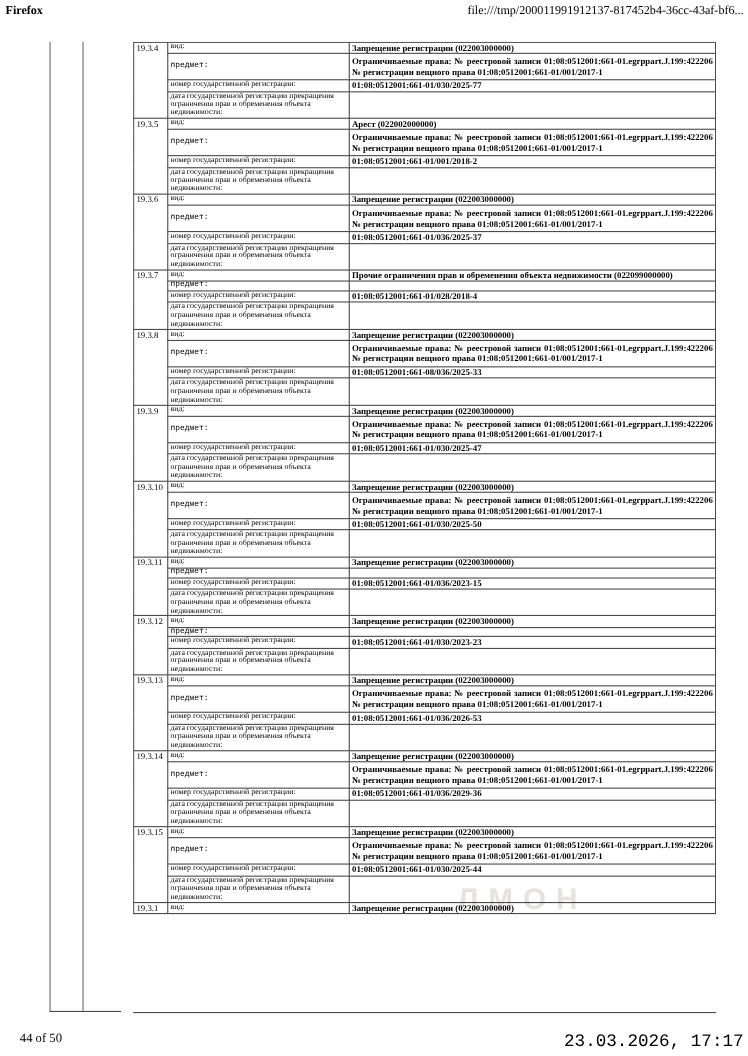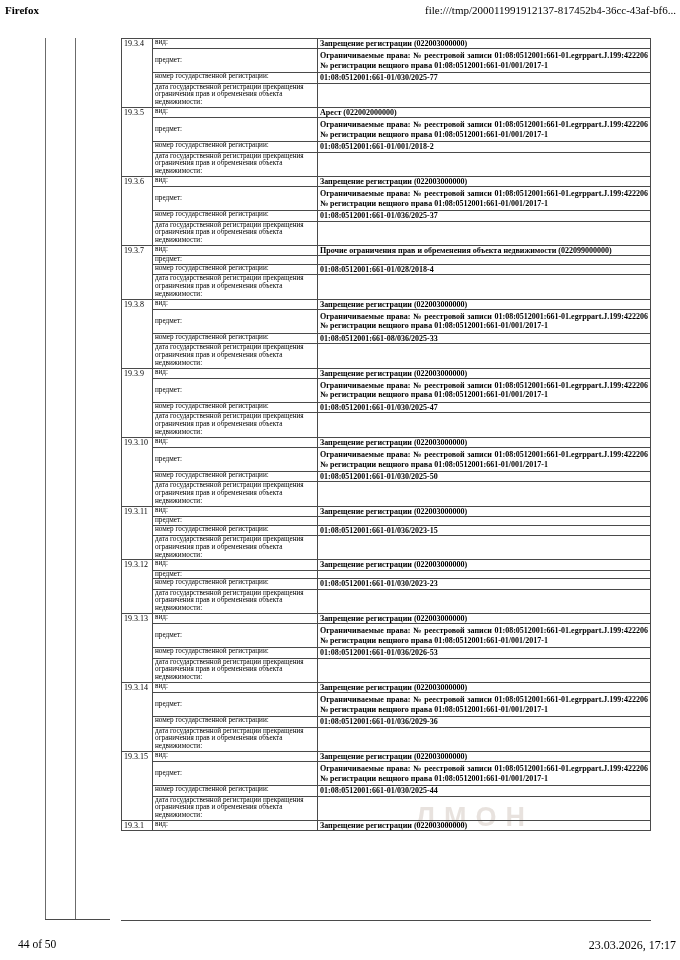--- a/index.html
+++ b/index.html
@@ -6,21 +6,21 @@
   html,body { margin:0; padding:0; }
   body {
     width:680px; height:960px; position:relative; overflow:hidden;
     background:#ffffff; color:#000000;
     font-family:"Liberation Serif","DejaVu Serif",serif;
   }
   
   .print-hdr-left  { position:absolute; top:4px;  left:5px;  font-size:11px; white-space:nowrap;font-weight:bold; }
   .print-hdr-right { position:absolute; top:4px;  right:4px; font-size:11px; white-space:nowrap;margin-left:32px; }
   .print-ftr-left  { position:absolute; top:938px; left:2px;  font-size:11.5px; white-space:nowrap;margin-left:16px; }
-  .print-ftr-right { position:absolute; top:938px; right:4px; font-size:12px; white-space:nowrap; }
+  .print-ftr-right { position:absolute; top:938px; right:4px; font-size:16px; white-space:nowrap;font-family:Liberation Mono, monospace; }
 
   
   .vline { position:absolute; top:38px; width:1px; height:882px; background:#6b6b6b; }
   .vline.a { left:45px; }
   .vline.b { left:75px; }
   .bottom-ext { position:absolute; left:45px; top:919px; width:65px; height:1px; background:#4a4a4a; }
 
   
   .watermark {
     position:absolute; left:416px; top:802px; width:215px; height:34px;
@@ -37,21 +37,21 @@
   table.reg { border-collapse:collapse; width:529px; table-layout:fixed; }
   table.reg td {
     border:1px solid #4a4a4a; padding:0 2px; vertical-align:top;
     overflow:hidden; word-wrap:break-word;
   }
   td.num {
     font-size:8px; line-height:9px; vertical-align:middle;
     word-break:break-all; padding:0 2px;
   }
   td.lbl { font-size:7.2px; line-height:7.8px; }
-  td.lbl.mid { vertical-align:middle; }
+  td.lbl.mid { vertical-align:middle;font-family:Liberation Mono, monospace; }
   td.val { font-size:8px; line-height:9.4px;font-weight:bold; }
   td.val.just { text-align:justify; padding-top:2px; padding-bottom:2px; }
   tr.thin td { height:8px; line-height:7.4px; padding-top:0; padding-bottom:0; }
 </style>
 </head>
 <body>
 
 <div class="print-hdr-left">Firefox</div>
 <div class="print-hdr-right">file:///tmp/200011991912137-817452b4-36cc-43af-bf6...</div>
 

